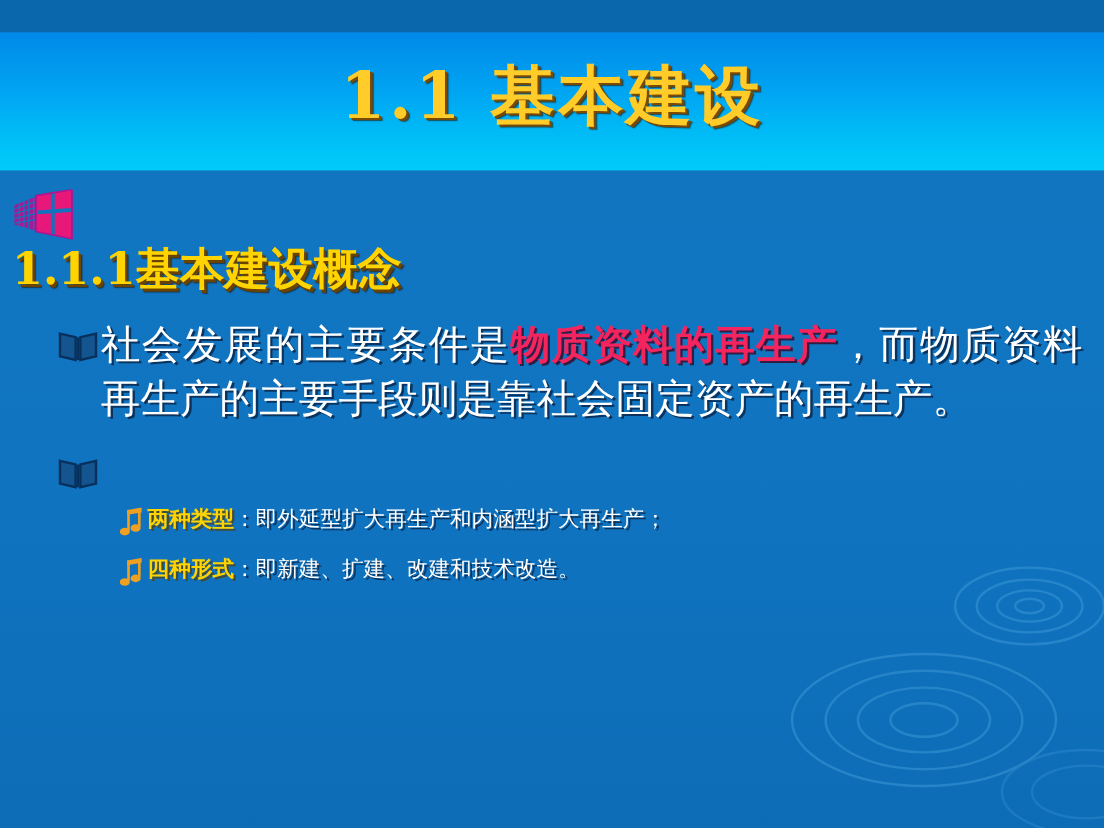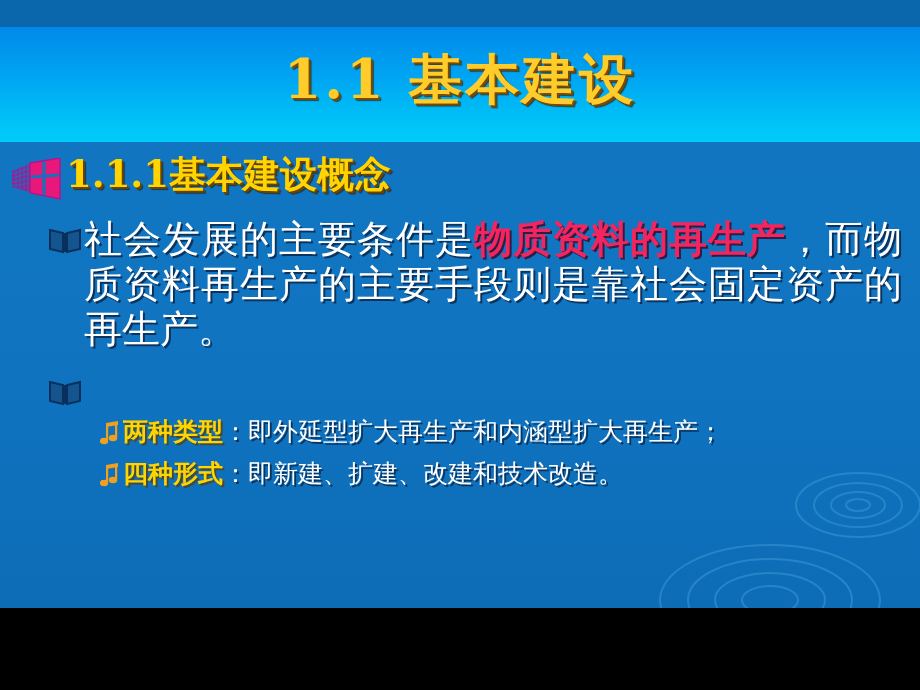--- a/index.html
+++ b/index.html
@@ -3,21 +3,21 @@
 <meta charset="utf-8">
 <style>
   html, body {
     margin: 0;
     padding: 0;
     background: #000;
   }
   .slide {
     position: relative;
     width: 920px;
-    height: 608px;
+    height: 690px;
     overflow: hidden;
     background: #0f6fbe;
     font-family: "DejaVu Sans", "Liberation Sans", sans-serif;
   }
 
   
   .bg-base {
     position: absolute;
     left: 0; top: 0; right: 0; bottom: 0;
     background: linear-gradient(180deg, #1173bd 0%, #1176c2 35%, #0f72be 70%, #0d6cb6 100%);
@@ -68,20 +68,21 @@
     position: absolute;
     left: 0;
     top: 150px;
     width: 920px;
   }
 
   .h-row {
     display: flex;
     align-items: flex-start;
     padding-left: 10px;
+    flex-direction: column;
   }
   .win-flag {
     flex: 0 0 auto;
     width: 54px;
     height: 42px;
     margin-top: 8px;
     margin-right: 2px;
   }
   .heading-text {
     font-family: "DejaVu Serif", "Liberation Serif", serif;
@@ -103,21 +104,21 @@
   }
   .book-ico {
     flex: 0 0 auto;
     width: 34px;
     height: 30px;
     margin-top: 9px;
     margin-right: 2px;
   }
   .lvl1-text {
     font-family: "DejaVu Serif", "Liberation Serif", serif;
-    font-size: 38px;
+    font-size: 33px;
     line-height: 45px;
     font-weight: 500;
     color: #ffffff;
     text-shadow: 2px 2px 0 rgba(10,40,75,0.85);
     text-align: justify;
   }
   .lvl1-text .hl {
     color: #f4245e;
     font-weight: bold;
     text-shadow: 2px 2px 0 rgba(60,0,25,0.75);
@@ -132,22 +133,22 @@
   }
   .lvl2:first-of-type { margin-top: 14px; }
   .note-ico {
     flex: 0 0 auto;
     width: 22px;
     height: 26px;
     margin-top: 6px;
     margin-right: 1px;
   }
   .lvl2-text {
-    font-family: Liberation Serif, serif;
-    font-size: 25px;
+    font-family: Liberation Mono, monospace;
+    font-size: 18px;
     line-height: 34px;
     color: #ffffff;
     text-shadow: 2px 2px 0 rgba(10,40,75,0.85);
     white-space: nowrap;
   }
   .lvl2-text .lead {
     color: #ffd400;
     font-weight: bold;
     text-shadow: 2px 2px 0 rgba(90,60,0,0.7);
   }

